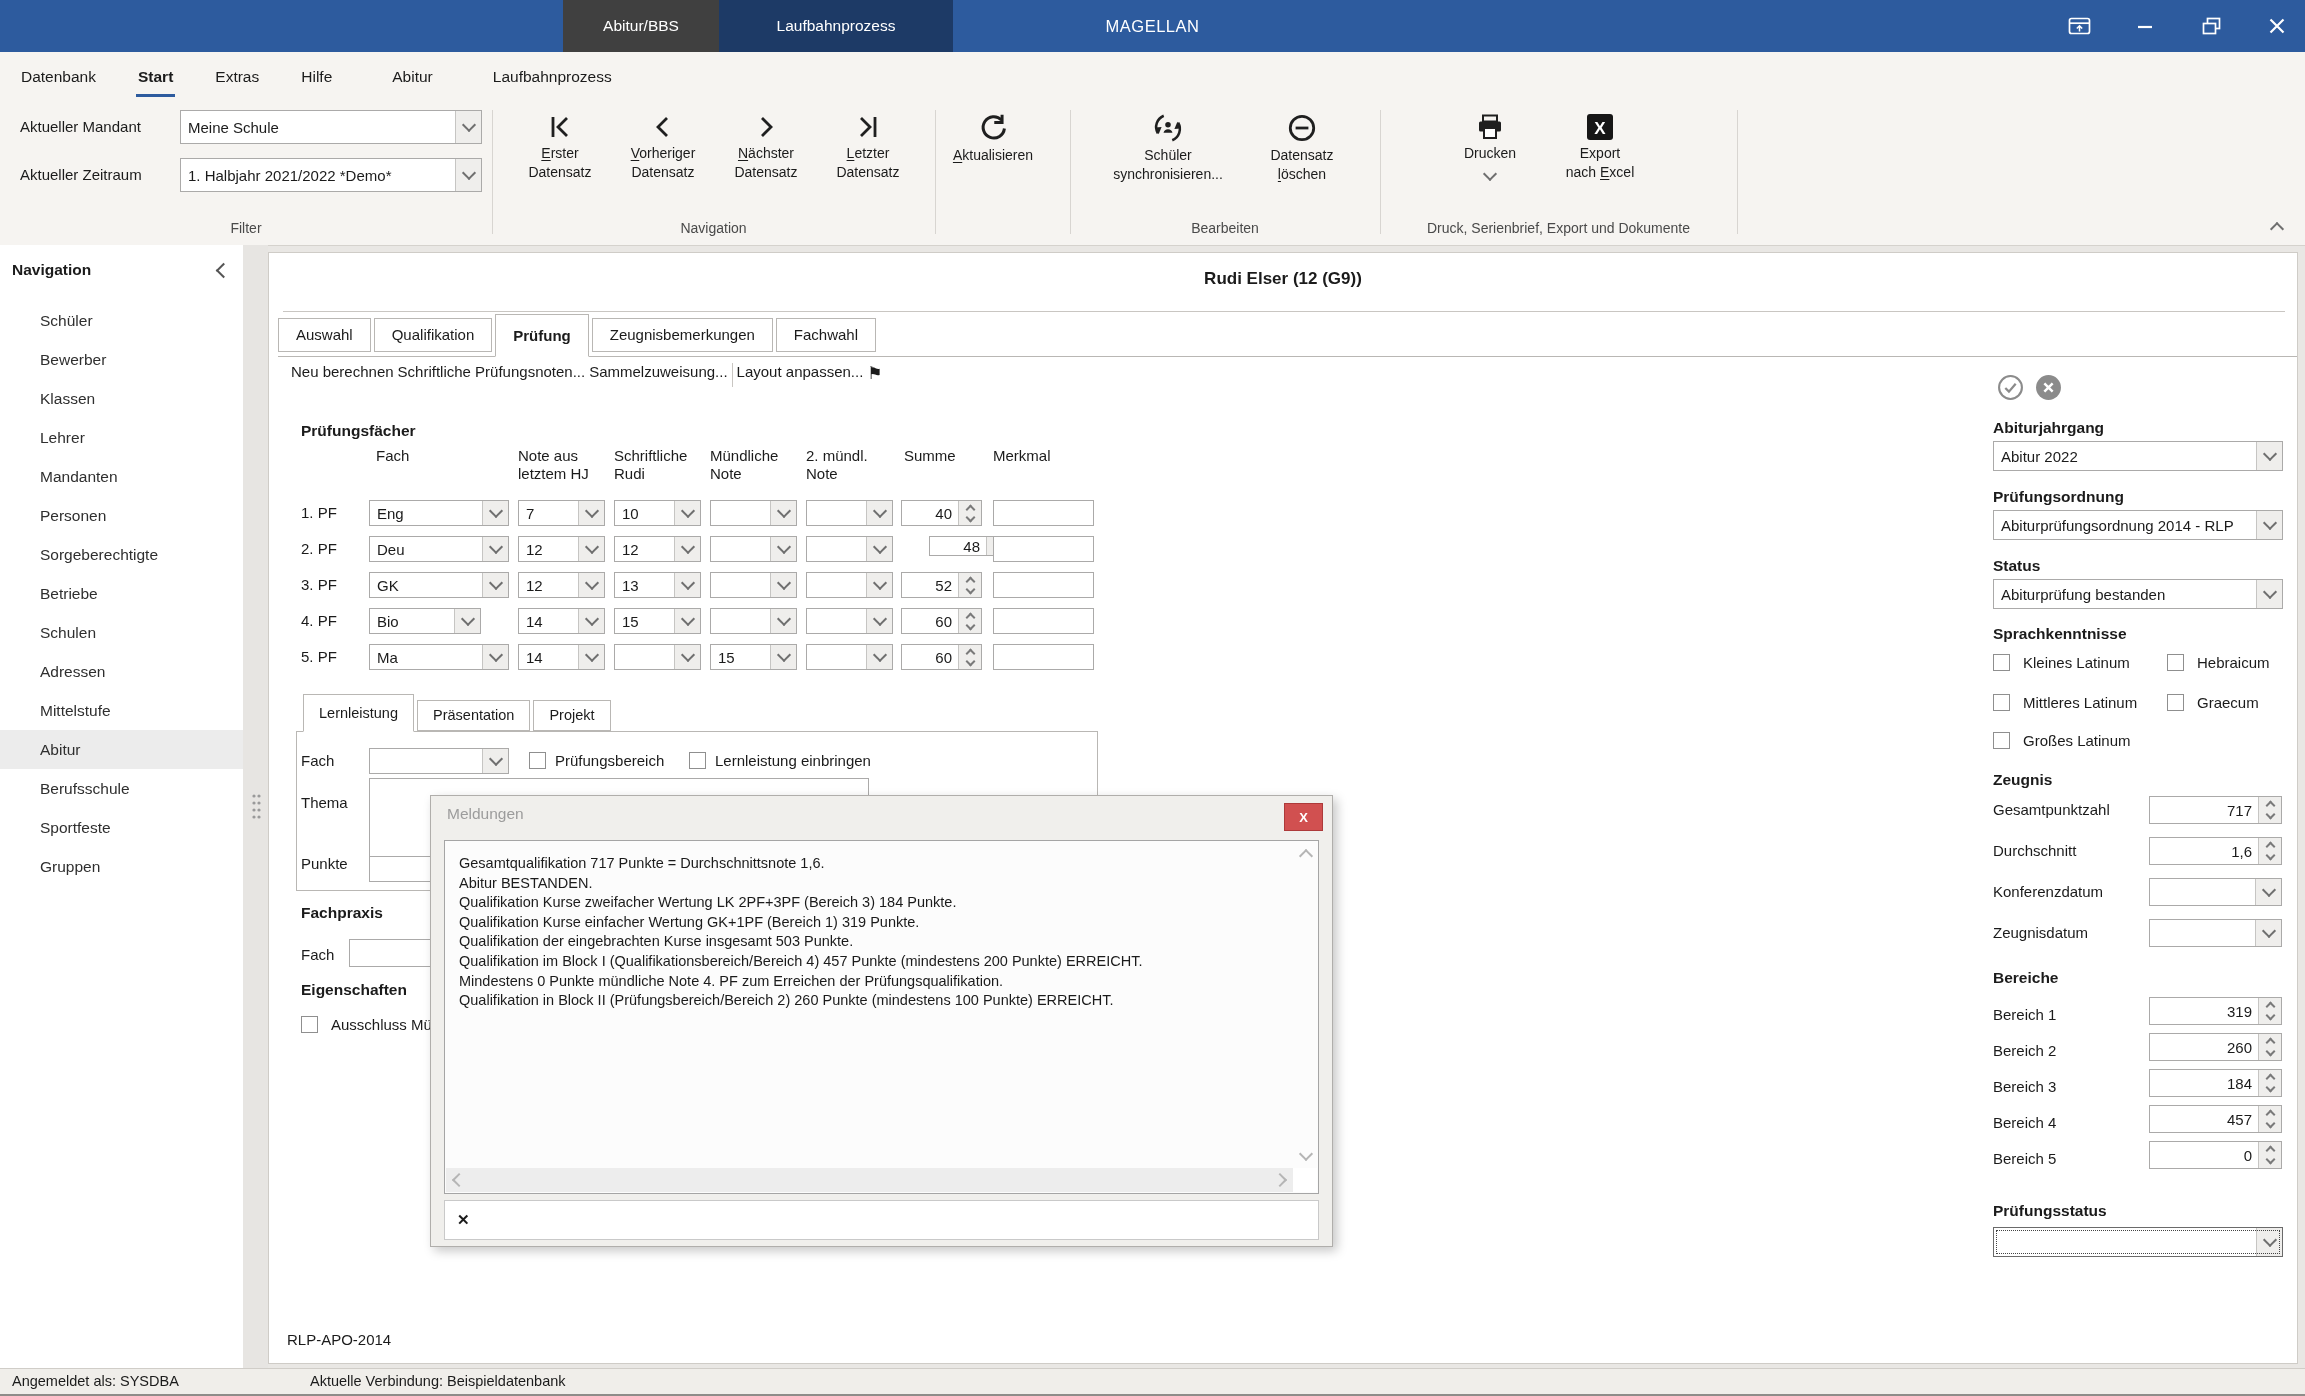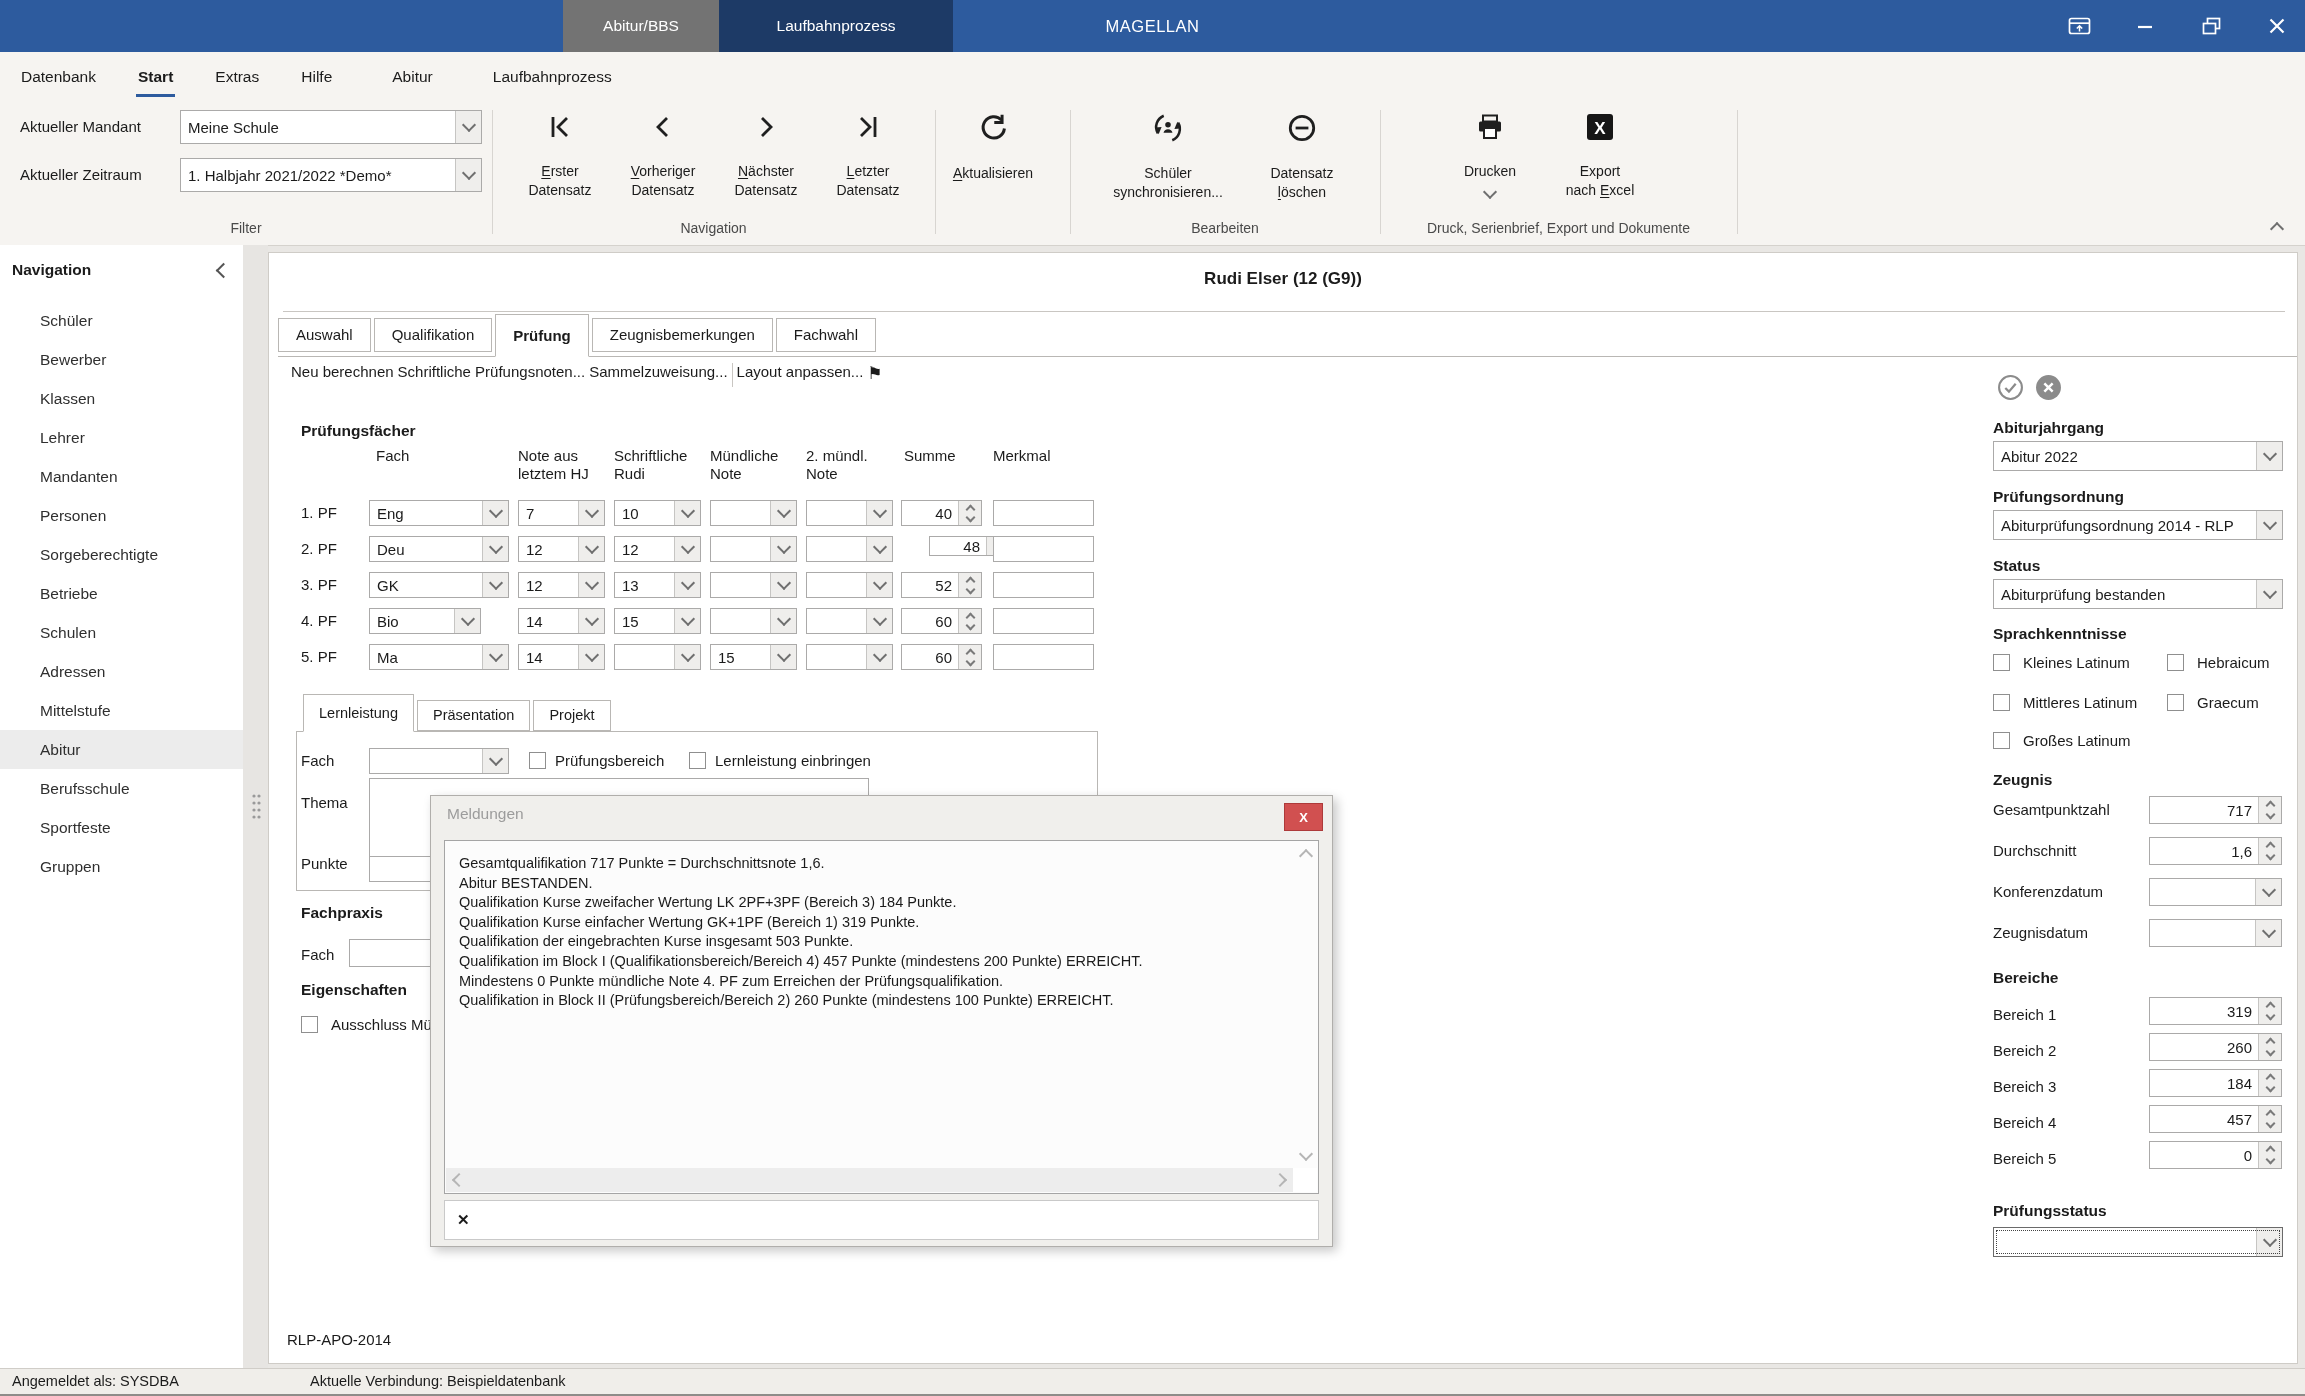--- a/index.html
+++ b/index.html
@@ -15,21 +15,21 @@
   #menubar{position:absolute;left:0;top:52px;width:100%;height:50px;background:#f6f4f1;display:flex;align-items:flex-end;padding-left:0}
   .mitem{padding:0 21px;line-height:50px;font-size:15.5px;position:relative}
   .mitem.active{font-weight:bold}
   .mitem.active::after{content:"";position:absolute;left:19px;right:19px;bottom:5px;height:3px;background:#2d5b9e}
   
   #ribbon{position:absolute;left:0;top:102px;width:100%;height:143px;background:#f6f4f1;border-bottom:1px solid #d5d2cd}
   .rsep{position:absolute;top:8px;height:124px;width:1px;background:#d8d5d1}
   .rlabel{position:absolute;font-size:15px;line-height:34px}
   .rcap{position:absolute;top:118px;font-size:14px;color:#4a4a4a;text-align:center}
   .rbtn{position:absolute;top:6px;display:flex;flex-direction:column;align-items:center;cursor:default}
-  .rbtn .lbl{margin-top:20px;font-size:14px;text-align:center;line-height:19px;color:#1b1b1b}
+  .rbtn .lbl{margin-top:2px;font-size:14px;text-align:center;line-height:19px;color:#1b1b1b}
   .rbtn svg{margin-top:4px}
   
   .combo{background:#fff;border:1px solid #abaaa9;display:flex;align-items:stretch;box-sizing:border-box}
   .combo .val{flex:1;padding:0 7px;display:flex;align-items:center;white-space:nowrap;overflow:hidden}
   .combo .cbtn{width:25px;background:#efeeec;border-left:1px solid #c6c5c3;display:flex;align-items:center;justify-content:center}
   .numfield{background:#fff;border:1px solid #abaaa9;display:flex;align-items:stretch;box-sizing:border-box}
   .numfield .val{flex:1;text-align:right;padding:0 6px;display:flex;align-items:center;justify-content:flex-end}
   .spin{width:22px;background:#efeeec;border-left:1px solid #c6c5c3;display:flex;flex-direction:column}
   .spin i{flex:1;display:flex;align-items:center;justify-content:center}
   .txt{background:#fff;border:1px solid #abaaa9;box-sizing:border-box}
@@ -84,21 +84,21 @@
   
   #statusbar{position:absolute;left:0;top:1368px;width:100%;height:28px;background:#f0eeea;border-top:1px solid #d0cdc8;border-bottom:2px solid #8e8c89;box-sizing:border-box;font-size:14.5px}
   #statusbar span{position:absolute;line-height:25px}
   u{text-underline-offset:2px}
 </style>
 </head>
 <body>
 
 <div id="titlebar">
   <div id="tbtitle">MAGELLAN</div>
-  <div class="tbtab" id="tbtab1" style="left:563px;width:156px;background:#737373">Abitur/BBS</div>
+  <div class="tbtab" id="tbtab1" style="left:563px;width:156px;background:#404040">Abitur/BBS</div>
   <div class="tbtab" id="tbtab2" style="left:719px;width:234px;background:#1d3a66">Laufbahnprozess</div>
   <div id="tbcontrols">
     <span>
       <svg width="23" height="20" viewBox="0 0 23 20">
           <rect x="1.5" y="2.5" width="20" height="15" rx="2" stroke="#fff" stroke-width="1.7" fill="none"></rect>
           <line x1="1.5" y1="7.2" x2="21.5" y2="7.2" stroke="#fff" stroke-width="1.7"></line>
           <path d="M11.5 15.5 V10.5 M8.8 12.5 L11.5 9.8 L14.2 12.5" stroke="#fff" stroke-width="1.5" fill="none"></path>
         </svg>
     </span>
     <span>

